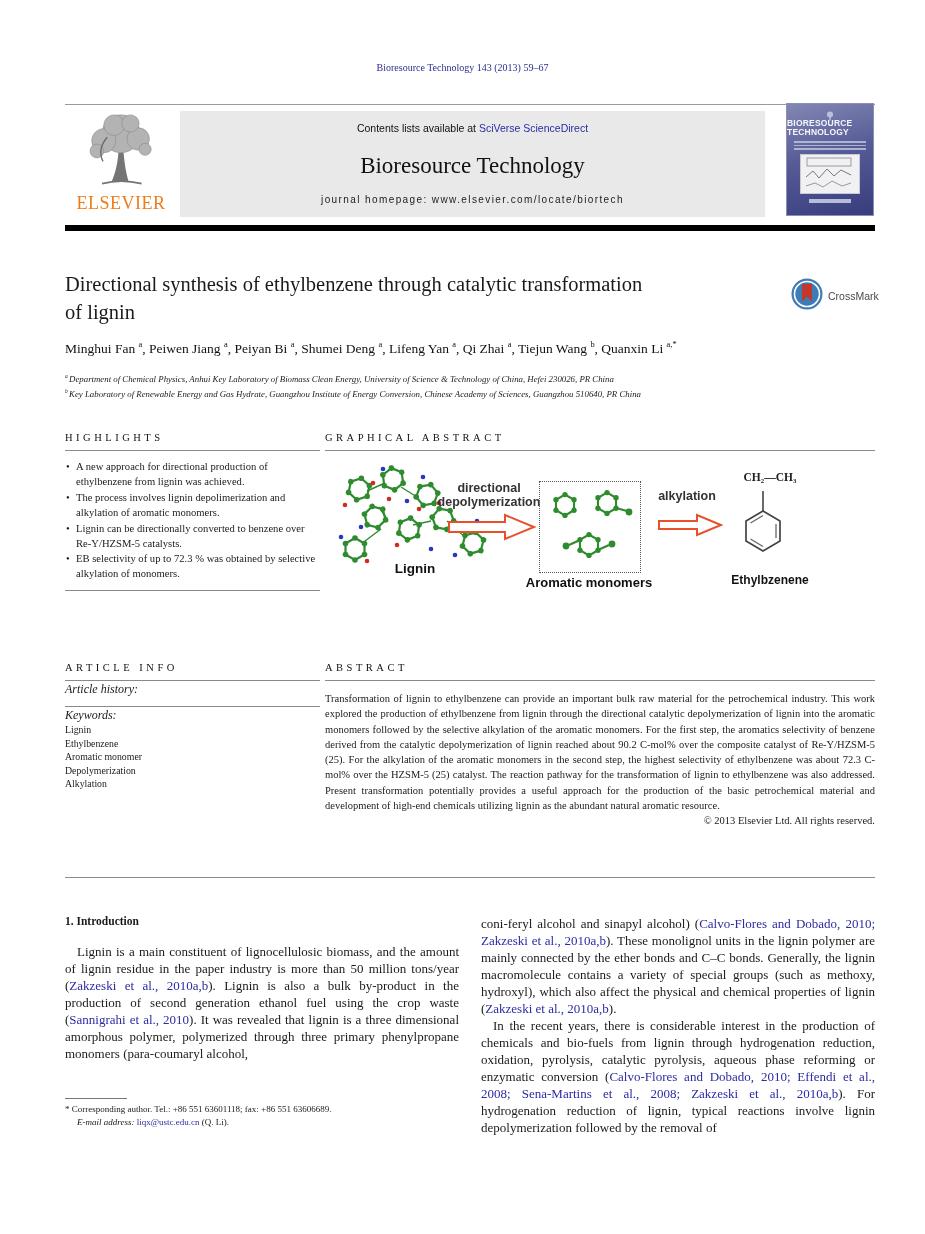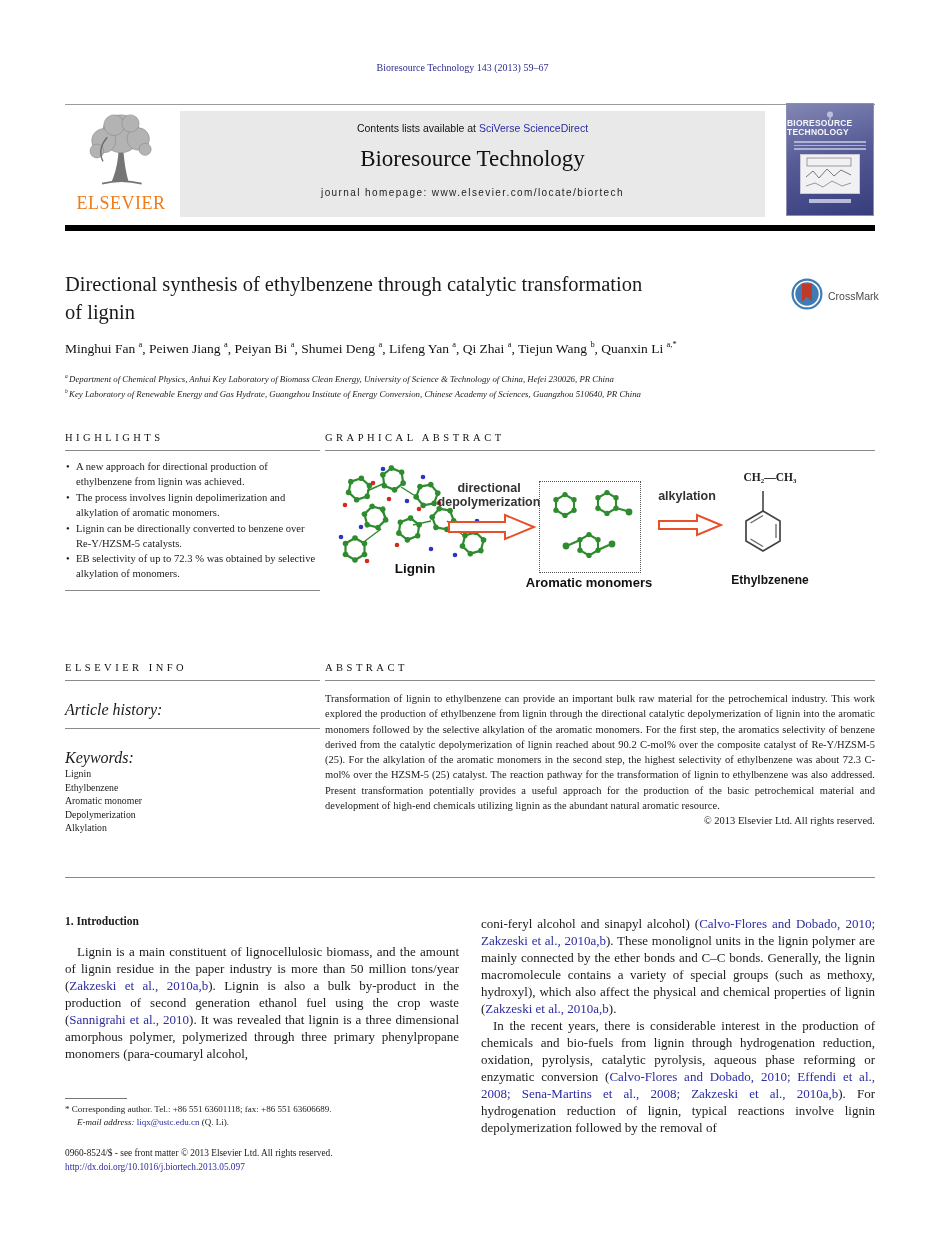--- a/index.html
+++ b/index.html
@@ -6,21 +6,21 @@
   .page{position:relative;width:925px;height:1234px;background:#fff;
         font-family:"Liberation Serif",serif;color:#1a1a1a;overflow:hidden;}
   .abs{position:absolute;}
 
   
   .citation{top:62px;left:0;width:925px;text-align:center;font-size:10px;color:#2d2d8f;}
   .toprule{top:104px;left:65px;width:810px;border-top:1px solid #9a9a9a;}
   .banner{top:111px;left:180px;width:585px;height:106px;background:#e9e9e9;text-align:center;}
   .contents-line{margin-top:11px;font-family:"Liberation Sans",sans-serif;font-size:10.5px;color:#111;}
   .lnk{color:#2b2ba3;}
-  .journal-title{margin-top:12px;font-size:23px;color:#111;}
+  .journal-title{margin-top:19px;font-size:23px;color:#111;}
   .homepage-line{margin-top:15px;font-family:"Liberation Sans",sans-serif;font-size:10px;letter-spacing:1.4px;color:#222;}
   .elsevier-box{top:111px;left:65px;width:112px;height:106px;background:#fff;text-align:center;}
   .elsevier-label{font-size:18px;color:#ef7b1a;letter-spacing:0.5px;margin-top:-2px;}
   .cover{top:103px;left:786px;width:88px;height:113px;background:linear-gradient(165deg,#8287b4 0%,#575c97 45%,#373d7c 100%);
          border:1px solid #8b8fb8;box-sizing:border-box;overflow:hidden;}
   .cover-mark{width:10px;height:10px;margin:3px auto 2px auto;opacity:.8;}
   .cover-title{font-family:"Liberation Sans",sans-serif;font-weight:bold;font-size:8.5px;line-height:9px;
                color:#f5f5fb;text-align:left;padding-left:0;letter-spacing:0.2px;}
   .cover-bars{margin:4px 7px 0 7px;}
   .cover-bars div{height:1.5px;background:#c9cde6;opacity:.75;margin-bottom:2px;}
@@ -41,21 +41,21 @@
   .sec-head{font-size:10.5px;letter-spacing:3.5px;color:#111;}
   .sec-rule{border:none;border-top:1px solid #8a8a8a;margin:7px 0 0 0;}
 
   
   .hlsec{top:432px;left:65px;width:255px;}
   .hl-list{margin-top:9px;font-size:10.6px;line-height:14.9px;}
   .hl-item{padding-left:11px;position:relative;margin-bottom:1px;}
   .hl-item::before{content:"•";position:absolute;left:1px;top:0;}
   .hl-bottom{border-top:1px solid #8a8a8a;margin-top:8px;}
   .artinfo{top:662px;left:65px;width:255px;}
-  .info-label{font-style:italic;font-size:16px;margin-top:20px;font-family:Liberation Serif, serif;}
+  .info-label{font-style:italic;font-size:12px;margin-top:1px;font-family:Liberation Serif, serif;}
   .info-lines{font-size:9.8px;line-height:13.6px;}
   .info-sep{border-top:1px solid #8a8a8a;margin-top:9px;}
 
   
   .gasec{top:432px;left:325px;width:550px;}
   .ga-box{position:relative;width:550px;height:150px;margin-top:4px;
           font-family:"Liberation Sans",sans-serif;}
   .ga-lbl{position:absolute;font-weight:bold;color:#111;text-align:center;}
   .ga-arrow-lbl{position:absolute;font-weight:bold;color:#333;font-size:12.5px;line-height:14px;text-align:center;}
   .ga-dotbox{position:absolute;left:214px;top:26px;width:100px;height:90px;border:1.6px dotted #555;}
@@ -269,21 +269,21 @@
         <polygon points="30,26 47,36 47,56 30,66 13,56 13,36" fill="none" stroke="#444" stroke-width="1.7"></polygon>
         <line x1="43" y1="39" x2="43" y2="53" stroke="#666" stroke-width="1.3"></line>
         <line x1="30" y1="30.5" x2="17.5" y2="38" stroke="#666" stroke-width="1.3"></line>
         <line x1="17.5" y1="54" x2="30" y2="61.5" stroke="#666" stroke-width="1.3"></line>
       </svg>
       <div class="ga-lbl" style="left:370px;top:118px;width:150px;font-size:12px;">Ethylbzenene</div>
     </div>
   </div>
 
   <div class="abs artinfo">
-    <div class="sec-head">ELSEVIER INFO</div>
+    <div class="sec-head">ARTICLE INFO</div>
     <hr class="sec-rule">
     <div class="info-label">Article history:</div>
     <div class="info-sep"></div>
     <div class="info-label">Keywords:</div>
     <div class="info-lines">
         <div class="info-line">Lignin</div>
         <div class="info-line">Ethylbenzene</div>
         <div class="info-line">Aromatic monomer</div>
         <div class="info-line">Depolymerization</div>
         <div class="info-line">Alkylation</div>
@@ -307,18 +307,14 @@
     <div class="body-para"><span>coni-feryl alcohol and sinapyl alcohol) (</span><span class="lnk">Calvo-Flores and Dobado, 2010; Zakzeski et al., 2010a,b</span><span>). These monolignol units in the lignin polymer are mainly connected by the ether bonds and C–C bonds. Generally, the lignin macromolecule contains a variety of special groups (such as methoxy, hydroxyl), which also affect the physical and chemical properties of lignin (</span><span class="lnk">Zakzeski et al., 2010a,b</span><span>).</span></div>
     <div class="body-para indent"><span>In the recent years, there is considerable interest in the production of chemicals and bio-fuels from lignin through hydrogenation reduction, oxidation, pyrolysis, catalytic pyrolysis, aqueous phase reforming or enzymatic conversion (</span><span class="lnk">Calvo-Flores and Dobado, 2010; Effendi et al., 2008; Sena-Martins et al., 2008; Zakzeski et al., 2010a,b</span><span>). For hydrogenation reduction of lignin, typical reactions involve lignin depolymerization followed by the removal of</span></div>
   </div>
 
   <div class="abs footnote">
     <div class="fn-rule"></div>
     <div>* Corresponding author. Tel.: +86 551 63601118; fax: +86 551 63606689.</div>
     <div class="fn-line2"><span class="it">E-mail address:</span><span> </span><span class="lnk">liqx@ustc.edu.cn</span><span> (Q. Li).</span></div>
   </div>
 
-  <div class="abs imprint">
-    <div>0960-8524/$ - see front matter © 2013 Elsevier Ltd. All rights reserved.</div>
-    <div class="lnk">http://dx.doi.org/10.1016/j.biortech.2013.05.097</div>
-  </div>
 
 </div>
 
 </body></html>

